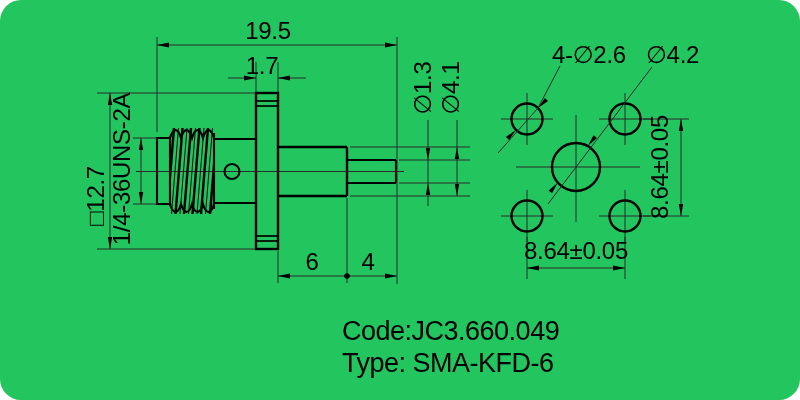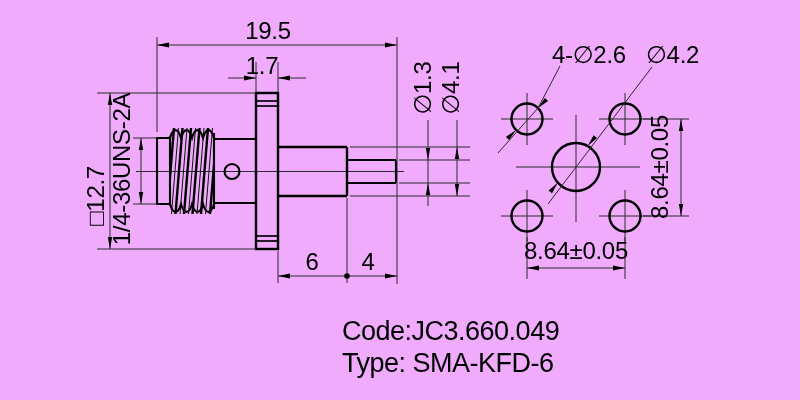--- a/index.html
+++ b/index.html
@@ -1,16 +1,16 @@
 <!DOCTYPE html>
 <html><head>
 <meta charset="utf-8">
 <style>
   html,body{margin:0;padding:0;background:#fff;}
-  .canvas{position:relative;width:800px;height:400px;background:#f0abfc;overflow:hidden;}
+  .canvas{position:relative;width:800px;height:400px;background:#22c55e;overflow:hidden;border-radius:21px;}
   svg{display:block;}
   .outline{stroke:#000;stroke-width:2.4;fill:none;}
   .outline-med{stroke:#000;stroke-width:2.1;fill:none;}
   .thin{stroke:#2b2b2b;stroke-width:1;fill:none;}
   .band{stroke:#000;stroke-width:1.7;fill:none;}
   .hatch-thick{stroke:#000;stroke-width:2.4;fill:none;}
   .hatch-thin{stroke:#111;stroke-width:1;fill:none;}
   .arrow{fill:#000;stroke:none;}
   .dot{fill:#000;stroke:none;}
   .dim{font-family:"Liberation Sans","DejaVu Sans",sans-serif;font-size:24px;fill:#000;letter-spacing:-0.3px;}

